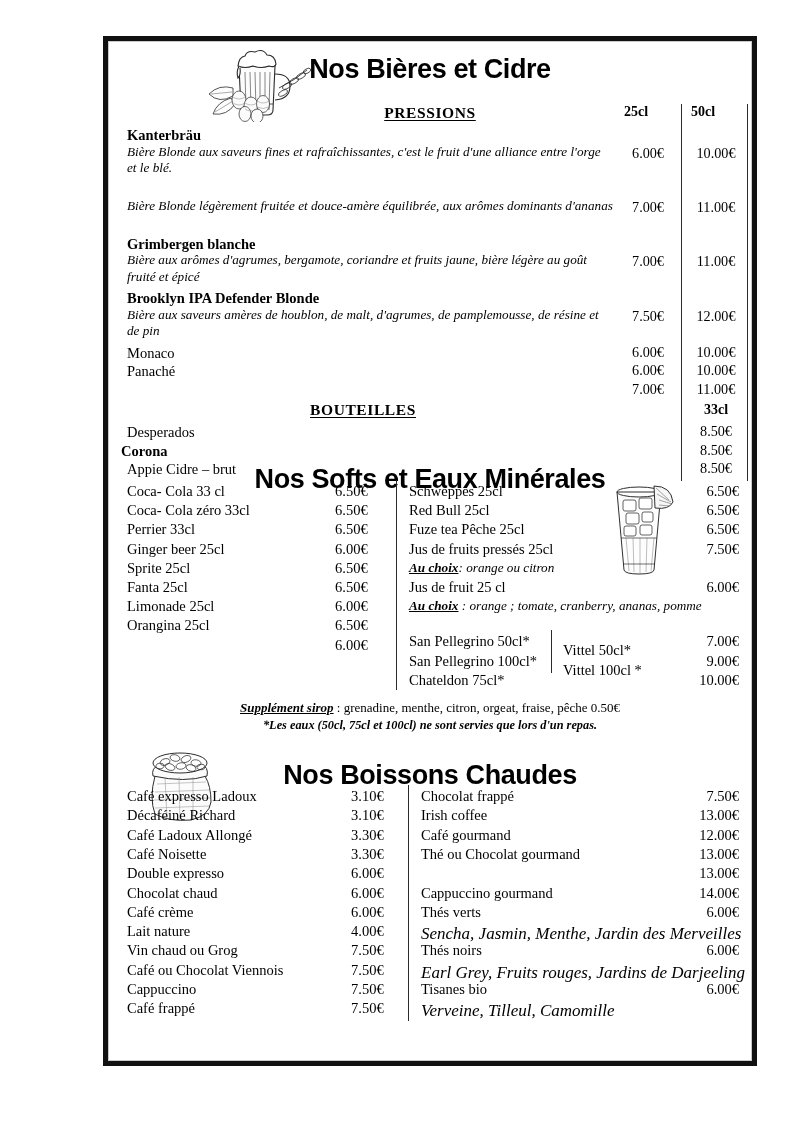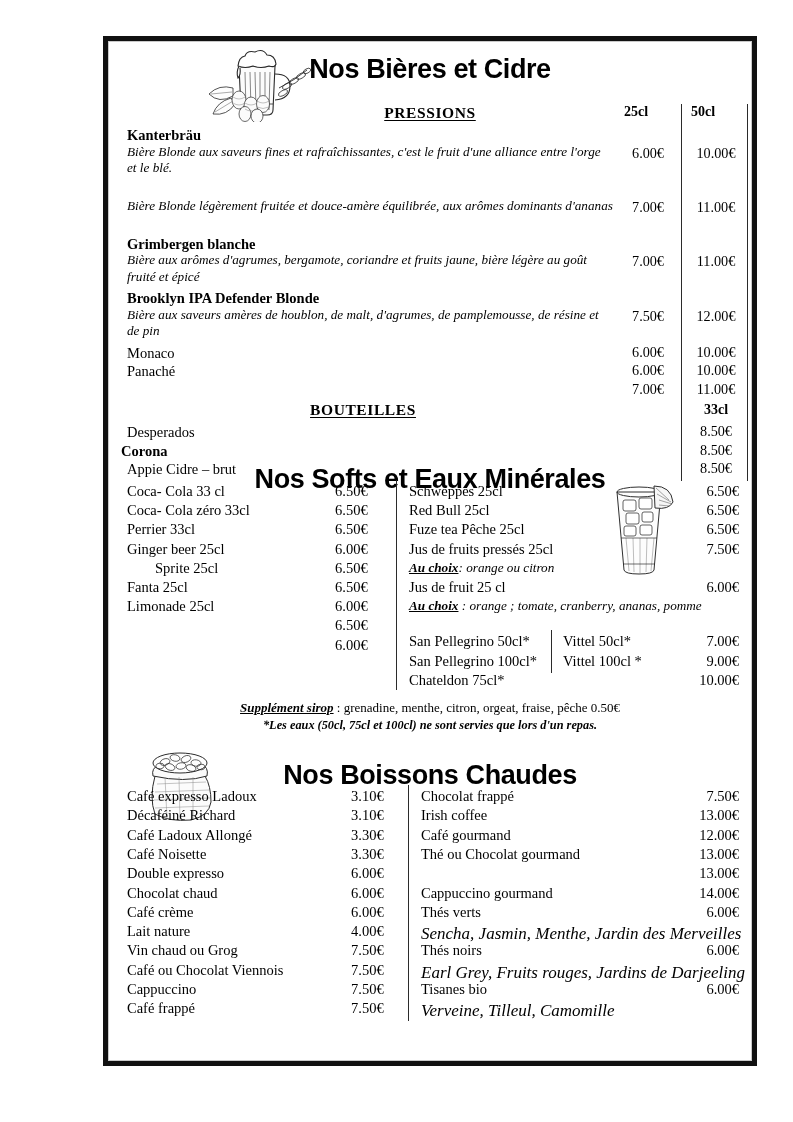--- a/index.html
+++ b/index.html
@@ -182,21 +182,21 @@
   .auchoix {
     font-style: italic;
     font-size: 13.2px;
   }
   .auchoix b {
     font-weight: bold;
     text-decoration: underline;
     font-style: italic;
   }
   .w-a { position: absolute; left: 296px; width: 150px; }
-  .w-b { position: absolute; left: 450px; width: 130px; }
+  .w-b { position: absolute; left: 450px; width: 130px; margin-top: 9px; }
   .w-p { position: absolute; left: 560px; width: 66px; text-align: right; }
 
   .footnote1 {
     position: absolute;
     left: 0; width: 634px;
     text-align: center;
     font-size: 13px;
   }
   .footnote1 b {
     font-weight: bold;
@@ -381,26 +381,27 @@
 
       <div class="soft-grid" id="soft-grid" style="height: 256px;">
           <div class="menu-name sd-left" style="position:absolute;left:14px;top:0px;">Coca- Cola 33 cl</div>
           <div class="menu-price sd-lp" style="position:absolute;top:0px;">6.50€</div>
           <div class="menu-name sd-left" style="position:absolute;left:14px;top:19.2px;">Coca- Cola zéro 33cl</div>
           <div class="menu-price sd-lp" style="position:absolute;top:19.2px;">6.50€</div>
           <div class="menu-name sd-left" style="position:absolute;left:14px;top:38.4px;">Perrier 33cl</div>
           <div class="menu-price sd-lp" style="position:absolute;top:38.4px;">6.50€</div>
           <div class="menu-name sd-left" style="position:absolute;left:14px;top:57.599999999999994px;">Ginger beer 25cl</div>
           <div class="menu-price sd-lp" style="position:absolute;top:57.599999999999994px;">6.00€</div>
-          <div class="menu-name sd-left" style="position:absolute;left:14px;top:76.8px;margin-left:28px;">Sprite 25cl</div>
+          <div class="menu-name sd-left" style="position:absolute;left:14px;top:76.8px;">Sprite 25cl</div>
           <div class="menu-price sd-lp" style="position:absolute;top:76.8px;">6.50€</div>
           <div class="menu-name sd-left" style="position:absolute;left:14px;top:96px;">Fanta 25cl</div>
           <div class="menu-price sd-lp" style="position:absolute;top:96px;">6.50€</div>
           <div class="menu-name sd-left" style="position:absolute;left:14px;top:115.19999999999999px;">Limonade 25cl</div>
           <div class="menu-price sd-lp" style="position:absolute;top:115.19999999999999px;">6.00€</div>
+          <div class="menu-name sd-left" style="position:absolute;left:14px;top:134.4px;">Orangina 25cl</div>
           <div class="menu-price sd-lp" style="position:absolute;top:134.4px;">6.50€</div>
           <div class="menu-price sd-lp" style="position:absolute;top:153.6px;">6.00€</div>
           <div class="menu-name sd-right" style="position:absolute;left:296px;top:0px;">Schweppes 25cl</div>
           <div class="menu-price sd-rp" style="position:absolute;top:0px;">6.50€</div>
           <div class="menu-name sd-right" style="position:absolute;left:296px;top:19.2px;">Red Bull 25cl</div>
           <div class="menu-price sd-rp" style="position:absolute;top:19.2px;">6.50€</div>
           <div class="menu-name sd-right" style="position:absolute;left:296px;top:38.4px;">Fuze tea Pêche 25cl</div>
           <div class="menu-price sd-rp" style="position:absolute;top:38.4px;">6.50€</div>
           <div class="menu-name sd-right" style="position:absolute;left:296px;top:57.599999999999994px;">Jus de fruits pressés 25cl</div>
           <div class="menu-price sd-rp" style="position:absolute;top:57.599999999999994px;">7.50€</div>

